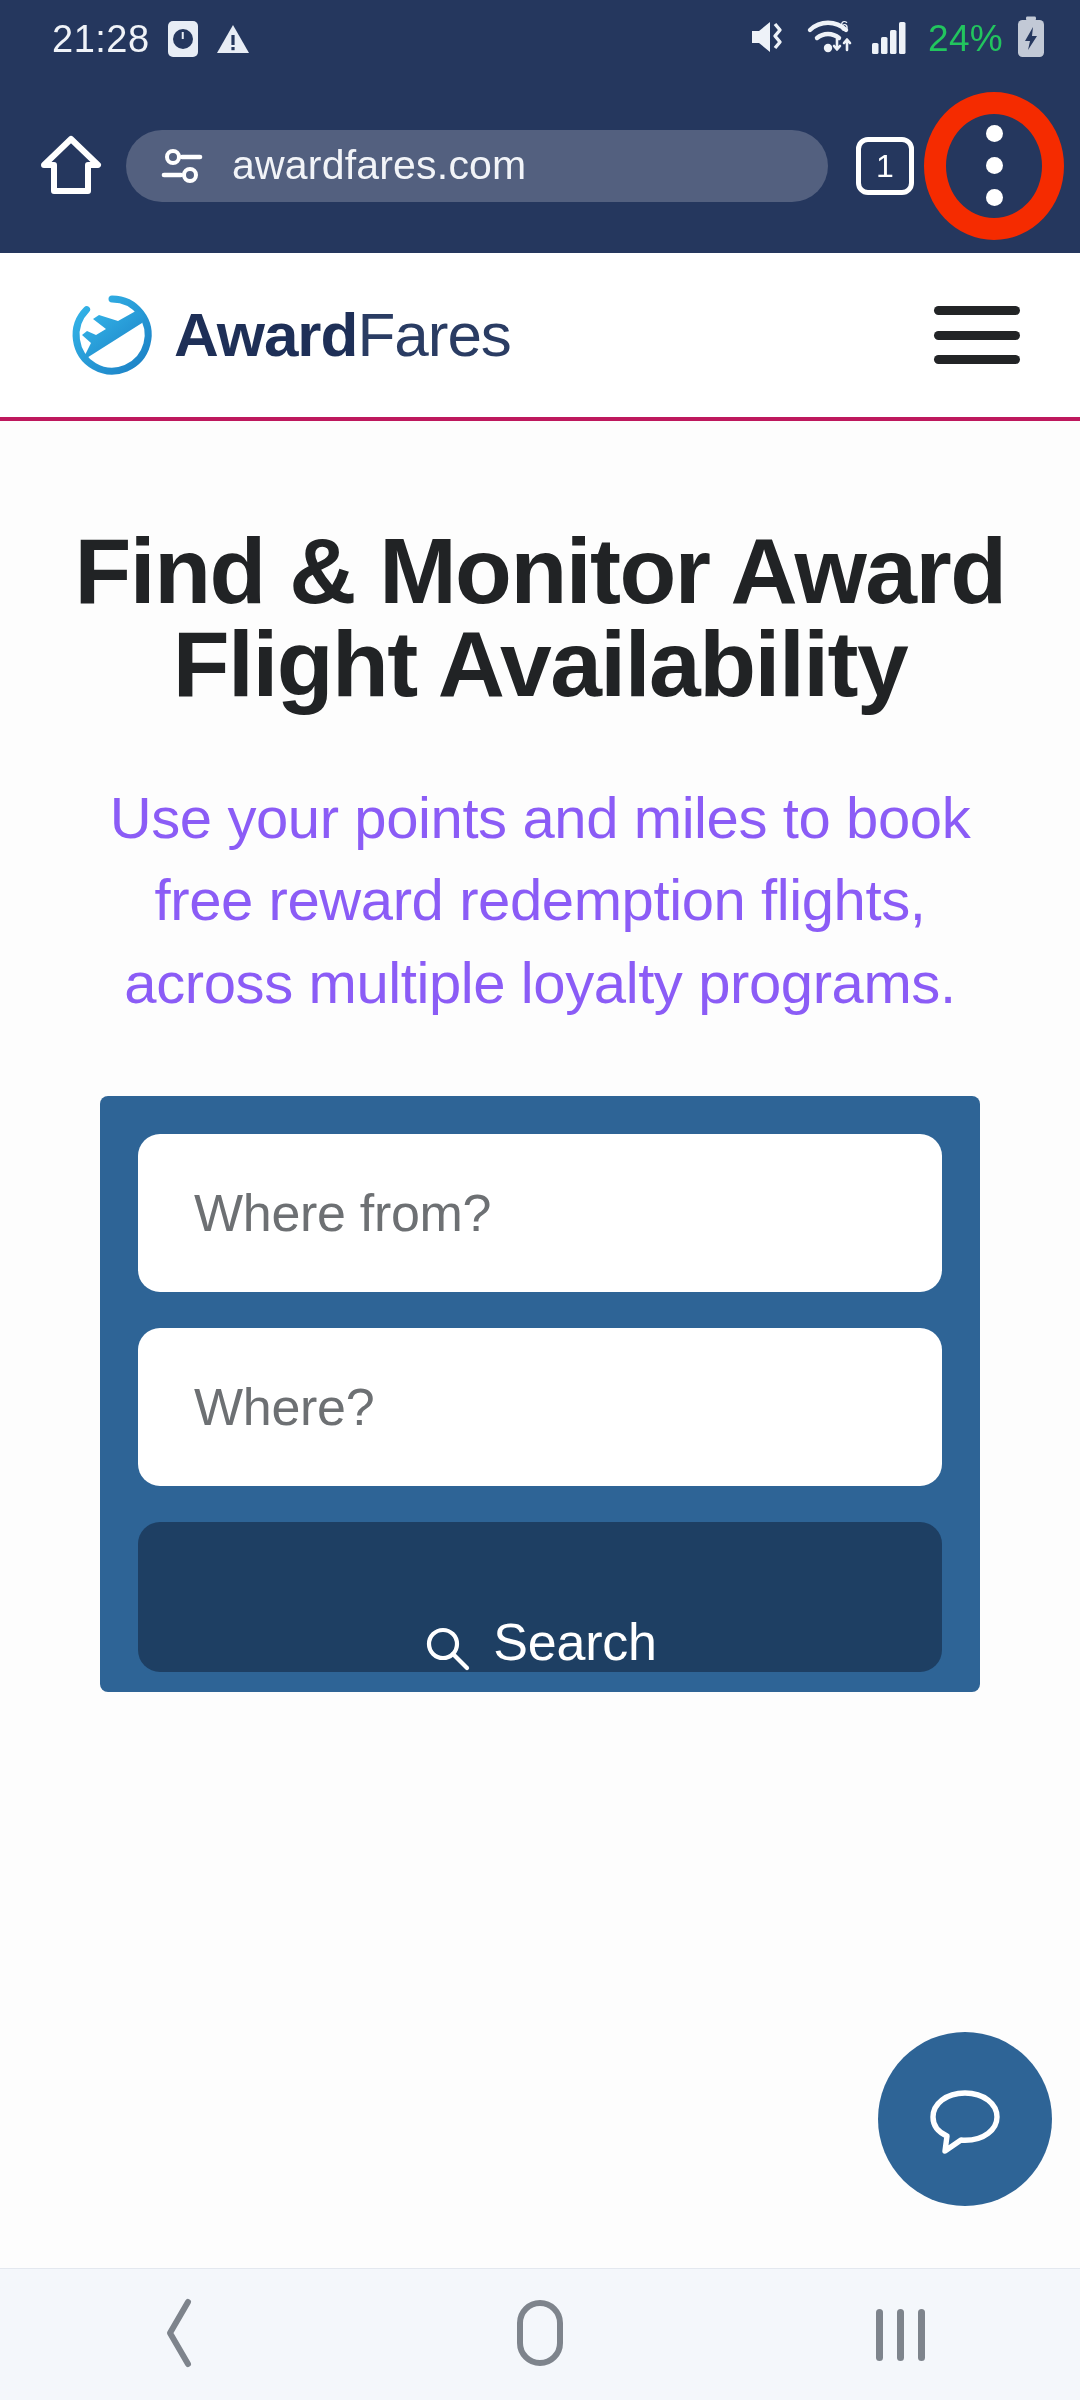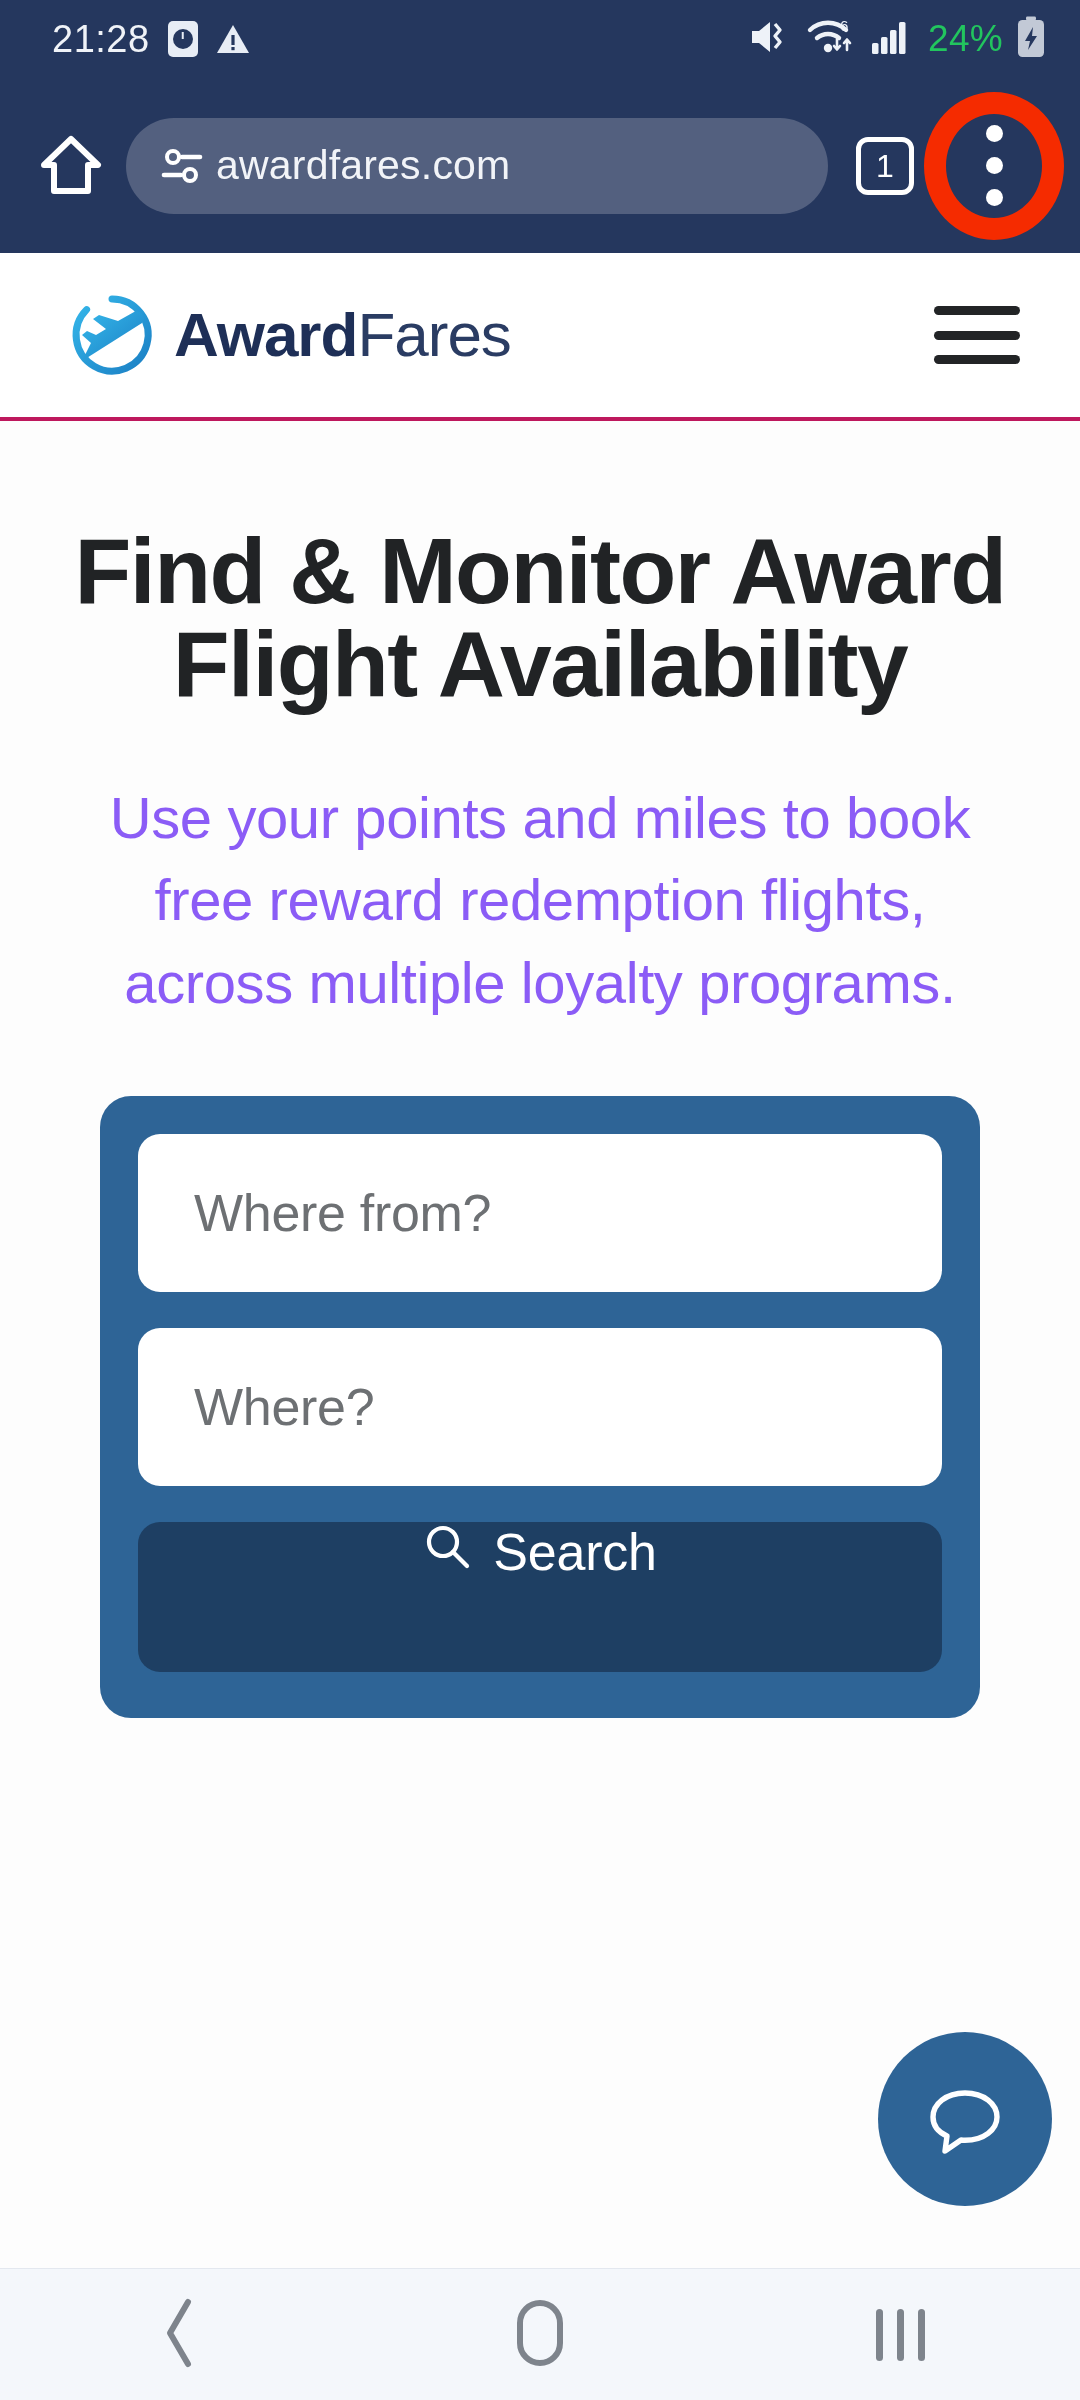--- a/index.html
+++ b/index.html
@@ -37,22 +37,22 @@
   .battery-text { font-size:37px; color:#22c55e; letter-spacing:0.3px; margin-left:4px; }
 
   
   .browser-bar {
     height:175px; background:#25375e; flex:0 0 175px;
     display:flex; align-items:center; padding:0 30px 0 34px; gap:10px;
     position:relative;
   }
   .home-btn { width:74px; height:74px; display:flex; align-items:center; justify-content:center; flex:0 0 74px; }
   .url-pill {
-    flex:1 1 auto; height:96px; background:#53607f; border-radius:48px;
-    display:flex; align-items:center; padding:0 34px; gap:12px; margin-left:8px;
+    flex:1 1 auto; height:72px; background:#53607f; border-radius:48px;
+    display:flex; align-items:center; padding:0 34px; gap:28px; margin-left:8px;
     min-width:0;
   }
   .url-text {
     font-size:41px; color:#f2f4f8; white-space:nowrap; overflow:hidden;
     text-overflow:ellipsis; letter-spacing:0.2px;
   }
   .tune-icon { flex:0 0 44px; width:44px; height:44px; }
   .tab-counter {
     flex:0 0 58px; width:58px; height:58px; border:5px solid #ffffff; border-radius:12px;
     display:flex; align-items:center; justify-content:center; margin-left:18px;
@@ -95,31 +95,31 @@
   }
   .hero-sub {
     margin-top:66px; font-size:58px; line-height:1.42; color:#8b5cf6;
     text-align:center; font-weight:400; letter-spacing:-0.4px;
     padding:0 14px;
   }
 
   
   .search-card {
     margin:72px 46px 0 46px; background:#2e6496;
-    border-radius:31px; padding:38px 38px 46px 38px;
+    border-radius:8px; padding:38px 38px 20px 38px;
     display:flex; flex-direction:column; gap:36px;
   }
   .field {
     height:158px; background:#ffffff; border-radius:22px;
     display:flex; align-items:center; padding:0 56px;
   }
   .field span { font-size:52px; color:#6d7073; letter-spacing:-0.3px; }
   .search-btn {
     height:150px; background:#1e3f63; border-radius:22px;
-    display:flex; align-items:flex-start; justify-content:center; gap:22px;
+    display:flex; align-items:flex-end; justify-content:center; gap:22px;
   }
   .search-btn .label { font-size:52px; color:#ffffff; letter-spacing:-0.2px; }
   .search-btn .mag { width:48px; height:48px; flex:0 0 48px; }
 
   
   .chat-fab {
     position:absolute; right:28px; bottom:62px;
     width:174px; height:174px; border-radius:50%;
     background:#2e6496; display:flex; align-items:center; justify-content:center;
     z-index:6;

